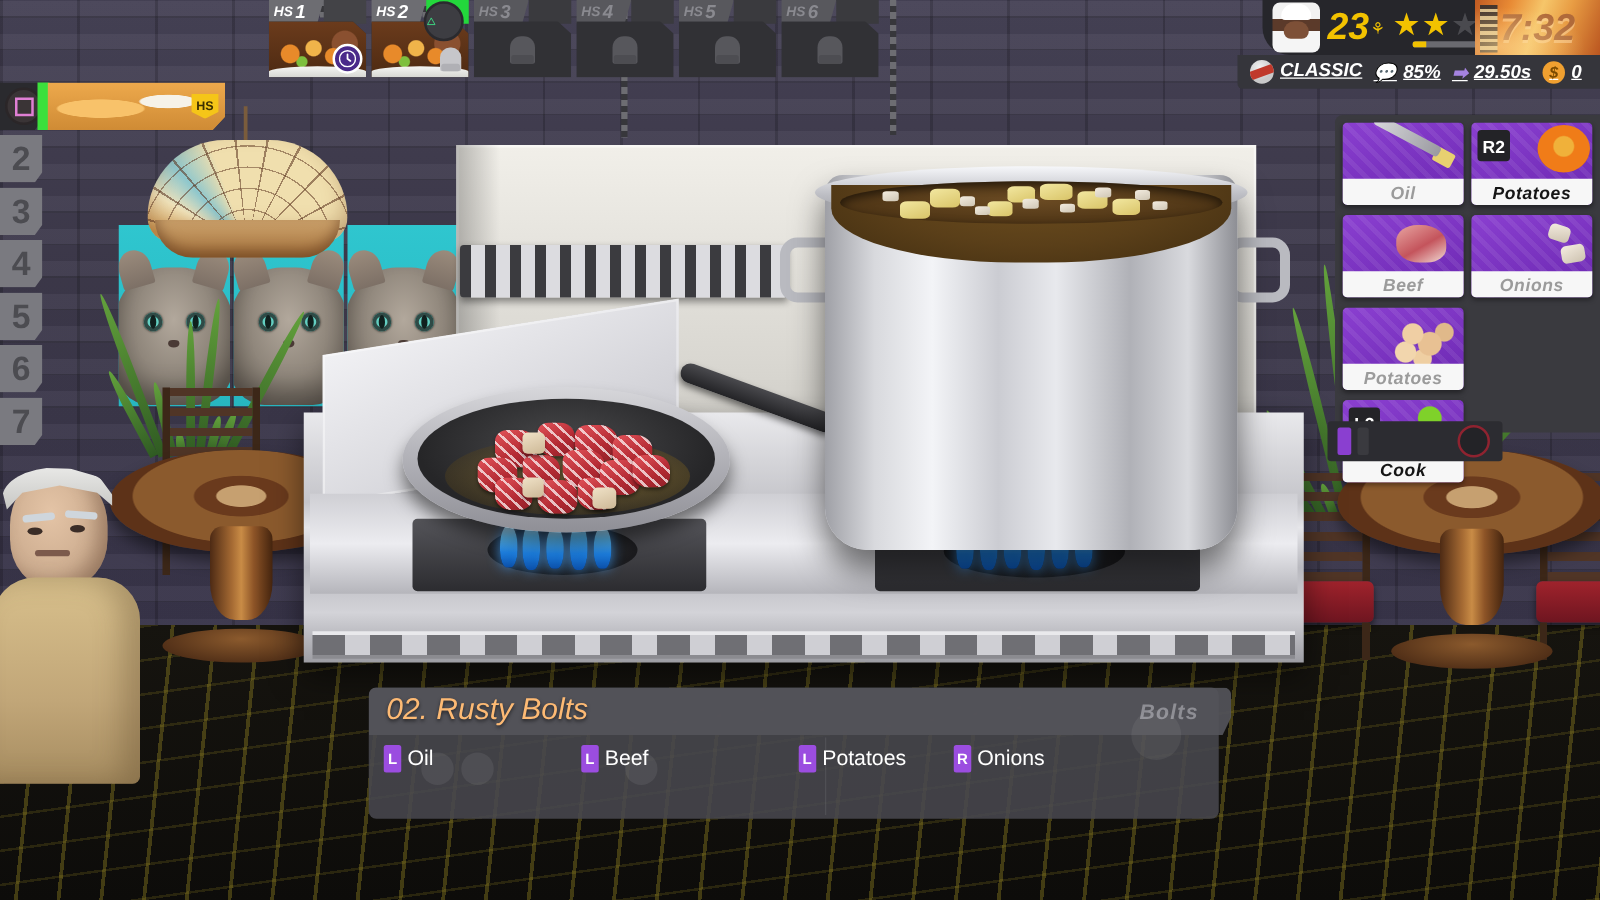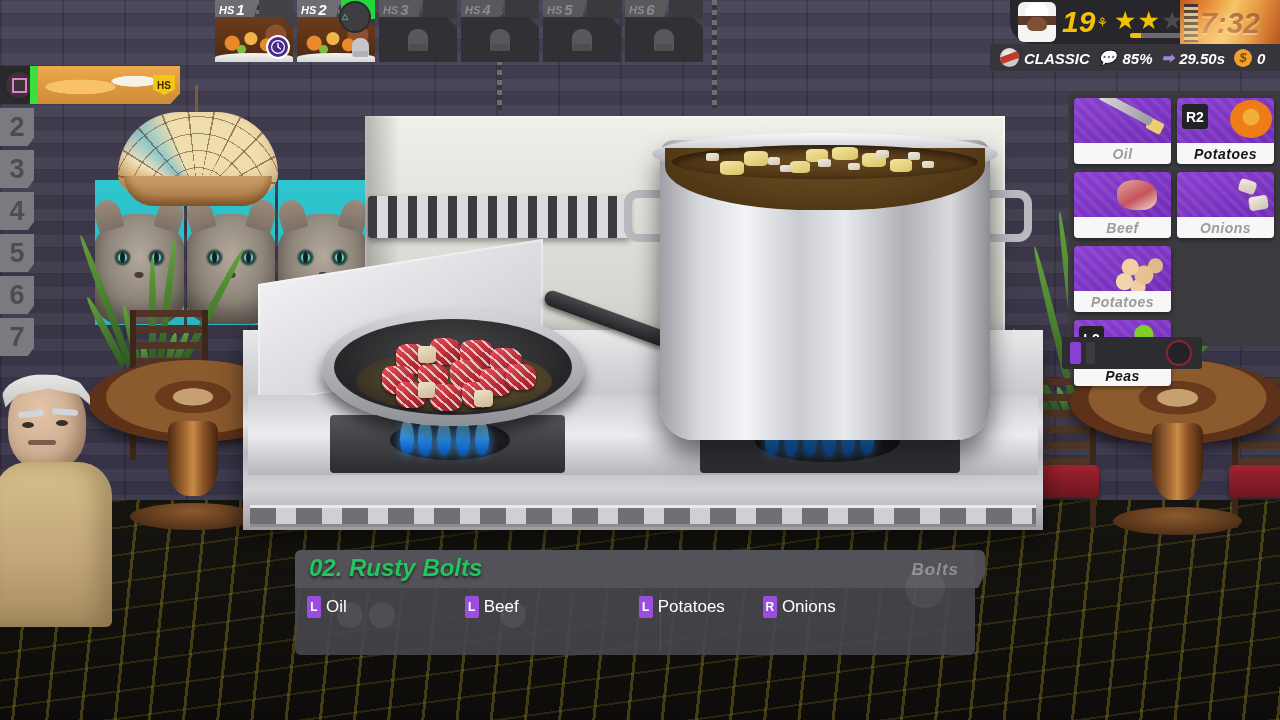--- a/index.html
+++ b/index.html
@@ -394,21 +394,21 @@
     background:repeating-linear-gradient(180deg,#2b2b2e 0 3px,#d8cba0 3px 6px);
     opacity:.85;
   }
 
   .status-bar{
     position:absolute; right:0; top:44px; width:290px; height:27px;
     background:#35353b; border-radius:0 0 0 4px;
     display:flex; align-items:center; gap:9px; padding-left:10px;
     color:#fff; font-size:15px; font-weight:bold; font-style:italic;
   }
-  .sb-item{ display:flex; align-items:flex-end; gap:5px; }
+  .sb-item{ display:flex; align-items:flex-start; gap:5px;text-decoration:underline; }
   .mode-icon{
     width:19px; height:19px; border-radius:50%;
     background:radial-gradient(circle at 40% 30%, #f0f0f0, #c9c9c9 60%);
     position:relative; overflow:hidden; flex:0 0 auto;
   }
   .mode-icon:after{
     content:""; position:absolute; left:-4px; top:6px; width:28px; height:7px;
     background:#c0392b; transform:rotate(-20deg);
   }
   .chat-icon{ color:#5ee0b0; font-size:15px; }
@@ -508,21 +508,21 @@
     border-radius:6px;
   }
   .recipe-title-plate{
     position:absolute; left:0; top:0; width:690px; height:38px;
     background:rgba(84,84,90,.92);
     clip-path:polygon(0 0, 100% 0, 100% 62%, 99% 100%, 0 100%);
     border-radius:6px 6px 0 0;
   }
   .recipe-title{
     position:absolute; left:14px; top:4px;
-    color:#22c55e; font-size:24px; font-style:italic; font-weight:bold;
+    color:#fdba74; font-size:24px; font-style:italic; font-weight:normal;
     text-shadow:0 2px 3px rgba(0,0,0,.6);
   }
   .recipe-type{
     position:absolute; right:16px; top:10px;
     color:#8e8e94; font-size:17px; font-style:italic; font-weight:bold;
     letter-spacing:1px;
   }
   .recipe-slots{
     position:absolute; left:12px; top:46px; width:660px; height:40px;
     display:flex; align-items:flex-start;
@@ -865,21 +865,21 @@
       <div class="order-tab">6</div>
     </div>
     <div class="order-row">
       <div class="order-tab">7</div>
     </div>
 
   </div>
 
   <div class="score-hud">
     <div class="chef-avatar"></div>
-    <div class="score-num">19</div>
+    <div class="score-num">23</div>
     <div class="score-icon">⚘</div>
     <div class="stars">
       <div class="star on">★</div>
       <div class="star on">★</div>
       <div class="star">★</div>
       <div class="star">★</div>
       <div class="star">★</div>
     </div>
     <div class="xp-track">
         <div class="xp-fill" id="xpfill" style="width: 8%;"></div>
@@ -935,21 +935,21 @@
       </div>
 
       <div class="ing-card" style="left:0; top:148px;">
         <div class="ing-art art-potato"></div>
         <div class="ing-label">Potatoes</div>
       </div>
 
       <div class="ing-card ready" style="left:0; top:222px;">
         <div class="ing-art art-peas"></div>
         <div class="ing-key">L2</div>
-        <div class="ing-label">Peas</div>
+        <div class="ing-label">Cook</div>
       </div>
 
     </div>
   </div>
 
   <div class="ctrl-strip">
     <div class="ctrl-slider"></div>
     <div class="ctrl-slider2"></div>
     <div class="ctrl-dial"></div>
   </div>

